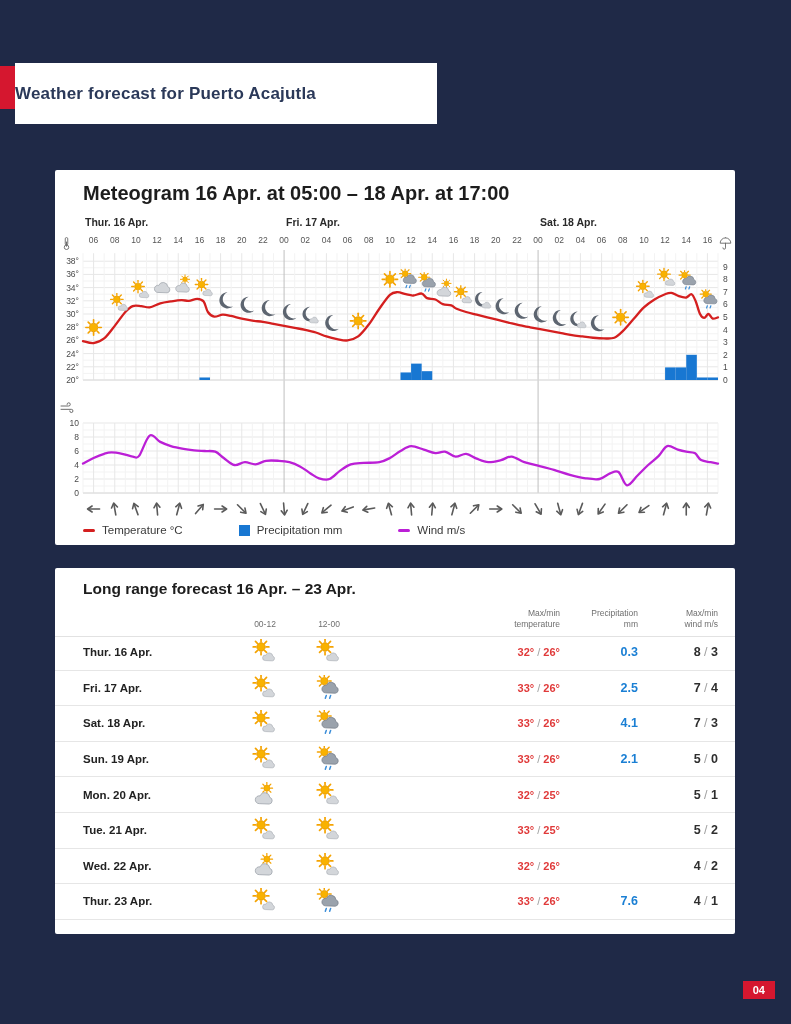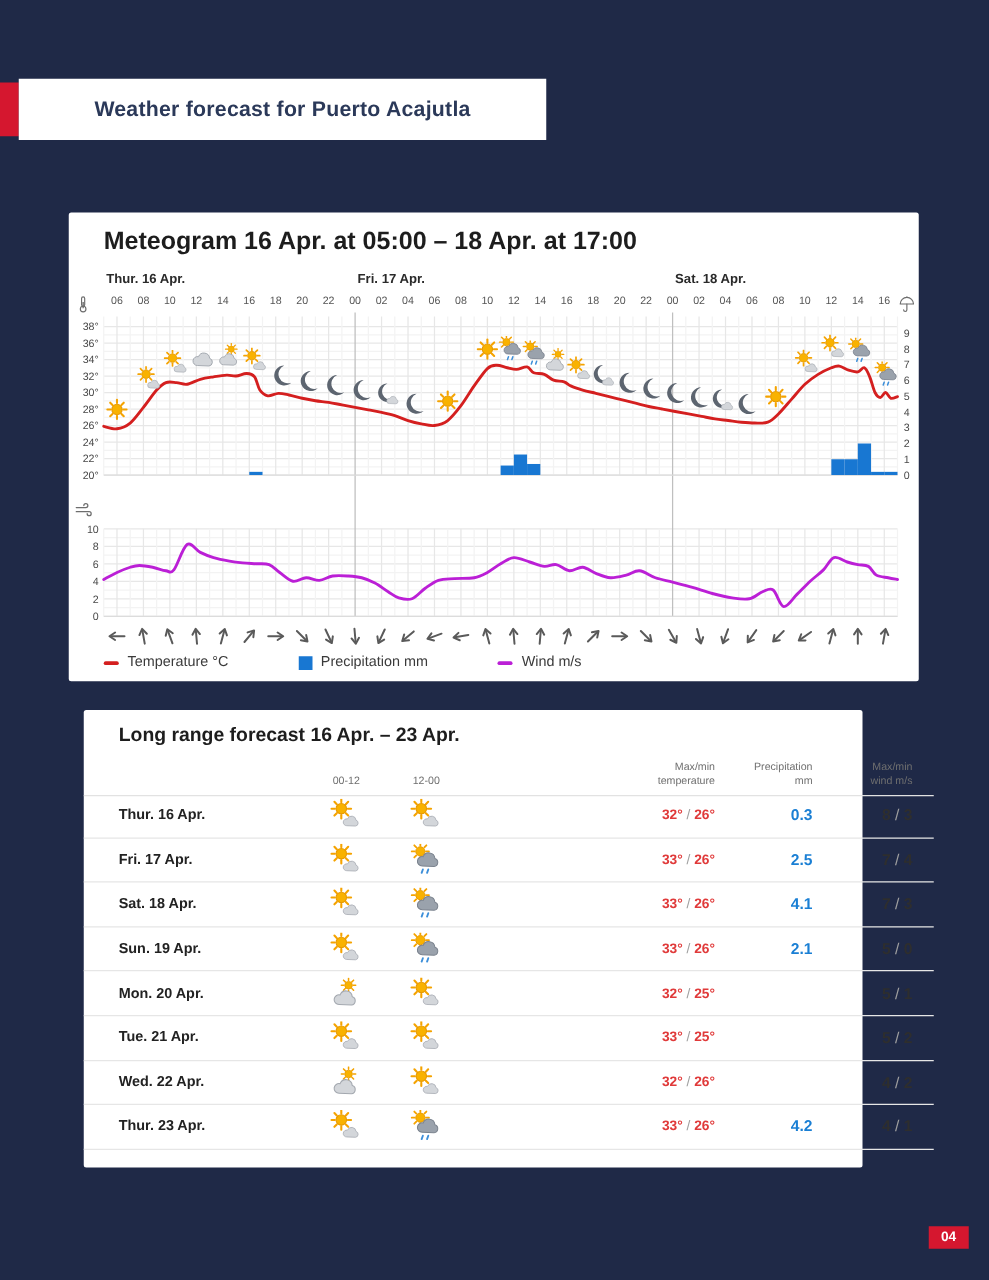--- a/index.html
+++ b/index.html
@@ -1,32 +1,32 @@
 <!DOCTYPE html>
 <html><head>
 <meta charset="utf-8">
 <style>
   html,body{margin:0;padding:0;}
   body{width:791px;height:1024px;position:relative;background:#1f2947;
        font-family:"Liberation Sans",sans-serif;overflow:hidden;}
   .accent-block{position:absolute;left:0;top:66px;width:15px;height:43px;background:#d5172f;}
-  .title-card{position:absolute;left:15px;top:63px;width:422px;height:49px;background:#fff;
-              display:flex;align-items:center;justify-content:center;}
+  .title-card{position:absolute;left:15px;top:63px;width:422px;height:61px;background:#fff;
+              display:flex;align-items:center;}
   .title-card h1{margin:0;font-size:17px;font-weight:700;color:#2b3959;letter-spacing:.2px;}
   .panel{position:absolute;background:#fff;border-radius:2px;}
   .panel-meteo{left:55px;top:170px;width:680px;height:375px;}
   .panel-meteo h2{position:absolute;left:28px;top:12px;margin:0;font-size:20px;font-weight:700;color:#1d1d1d;}
   #meteo-svg{position:absolute;left:0;top:40px;}
   .legend{position:absolute;left:28px;bottom:9px;display:flex;gap:56px;align-items:center;
           font-size:11.5px;color:#3a3a3a;}
   .leg-item{display:flex;align-items:center;gap:7px;}
   .sw{display:inline-block;}
   .sw-line{width:12px;height:3px;border-radius:2px;}
   .sw-box{width:11px;height:11px;}
-  .panel-lr{left:55px;top:568px;width:623px;height:366px;margin-left:12px;}
+  .panel-lr{left:55px;top:568px;width:680px;height:366px;}
   .panel-lr h2{position:absolute;left:28px;top:12px;margin:0;font-size:15.5px;font-weight:700;color:#1d1d1d;}
   .lr-head{position:absolute;left:0;top:40px;width:680px;box-sizing:border-box;
            padding:0 17px 6px 28px;display:flex;align-items:flex-end;
            font-size:8.5px;line-height:1.3;color:#6f6f6f;border-bottom:1px solid #e2e2e2;}
   .lr-rows{position:absolute;left:0;top:67px;width:680px;}
   .lr-row{box-sizing:border-box;width:680px;height:35.6px;padding:0 17px 0 28px;
           display:flex;align-items:center;border-bottom:1px solid #e6e6e6;}
   .c-day{width:150px;font-size:11.5px;font-weight:700;color:#222;}
   .c-icon{width:64px;display:flex;justify-content:center;align-items:center;}
   .c-temp{width:199px;text-align:right;font-size:11px;font-weight:700;}
@@ -652,21 +652,21 @@
           <svg class="wicon">
             <use href="#i-sun-cloud"></use>
           </svg>
         </div>
         <div class="c-icon">
           <svg class="wicon">
             <use href="#i-rain-sun"></use>
           </svg>
         </div>
         <div class="c-temp"><span class="tval">33°</span><span class="sep"> / </span><span class="tval">26°</span></div>
-        <div class="c-prec">4.2</div>
+        <div class="c-prec">7.6</div>
         <div class="c-wind"><span>4</span><span class="sep"> / </span><span>1</span></div>
       </div>
     </div>
 </div>
 
 <div class="footer">
   <div class="footer-label">Port Watch Weekly - Page</div>
   <div class="footer-page">04</div>
 </div>
 

